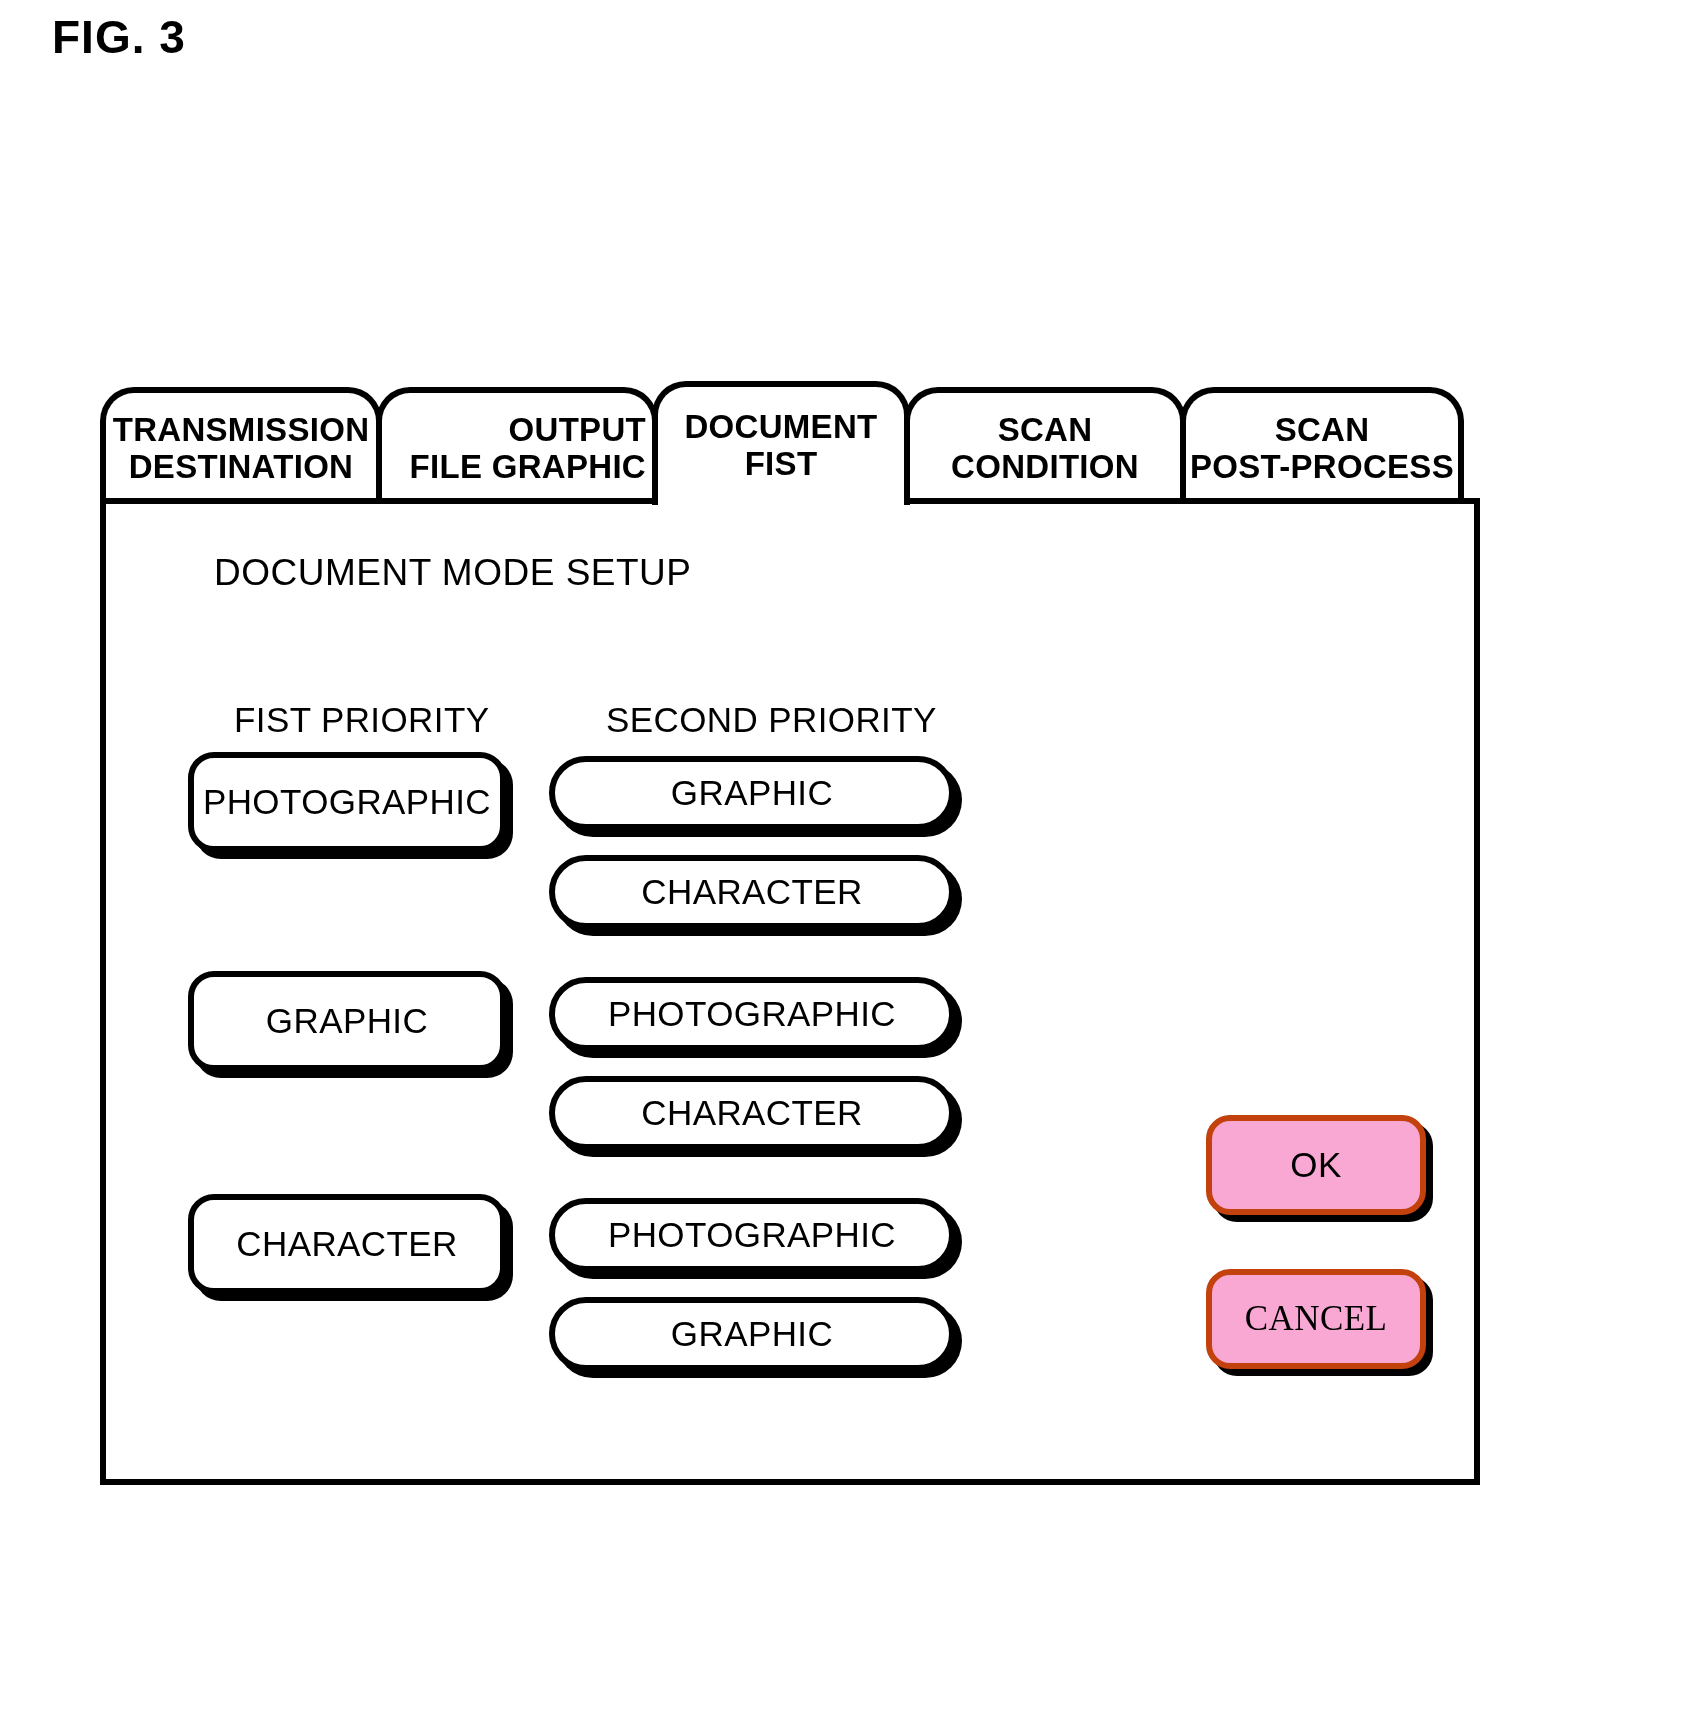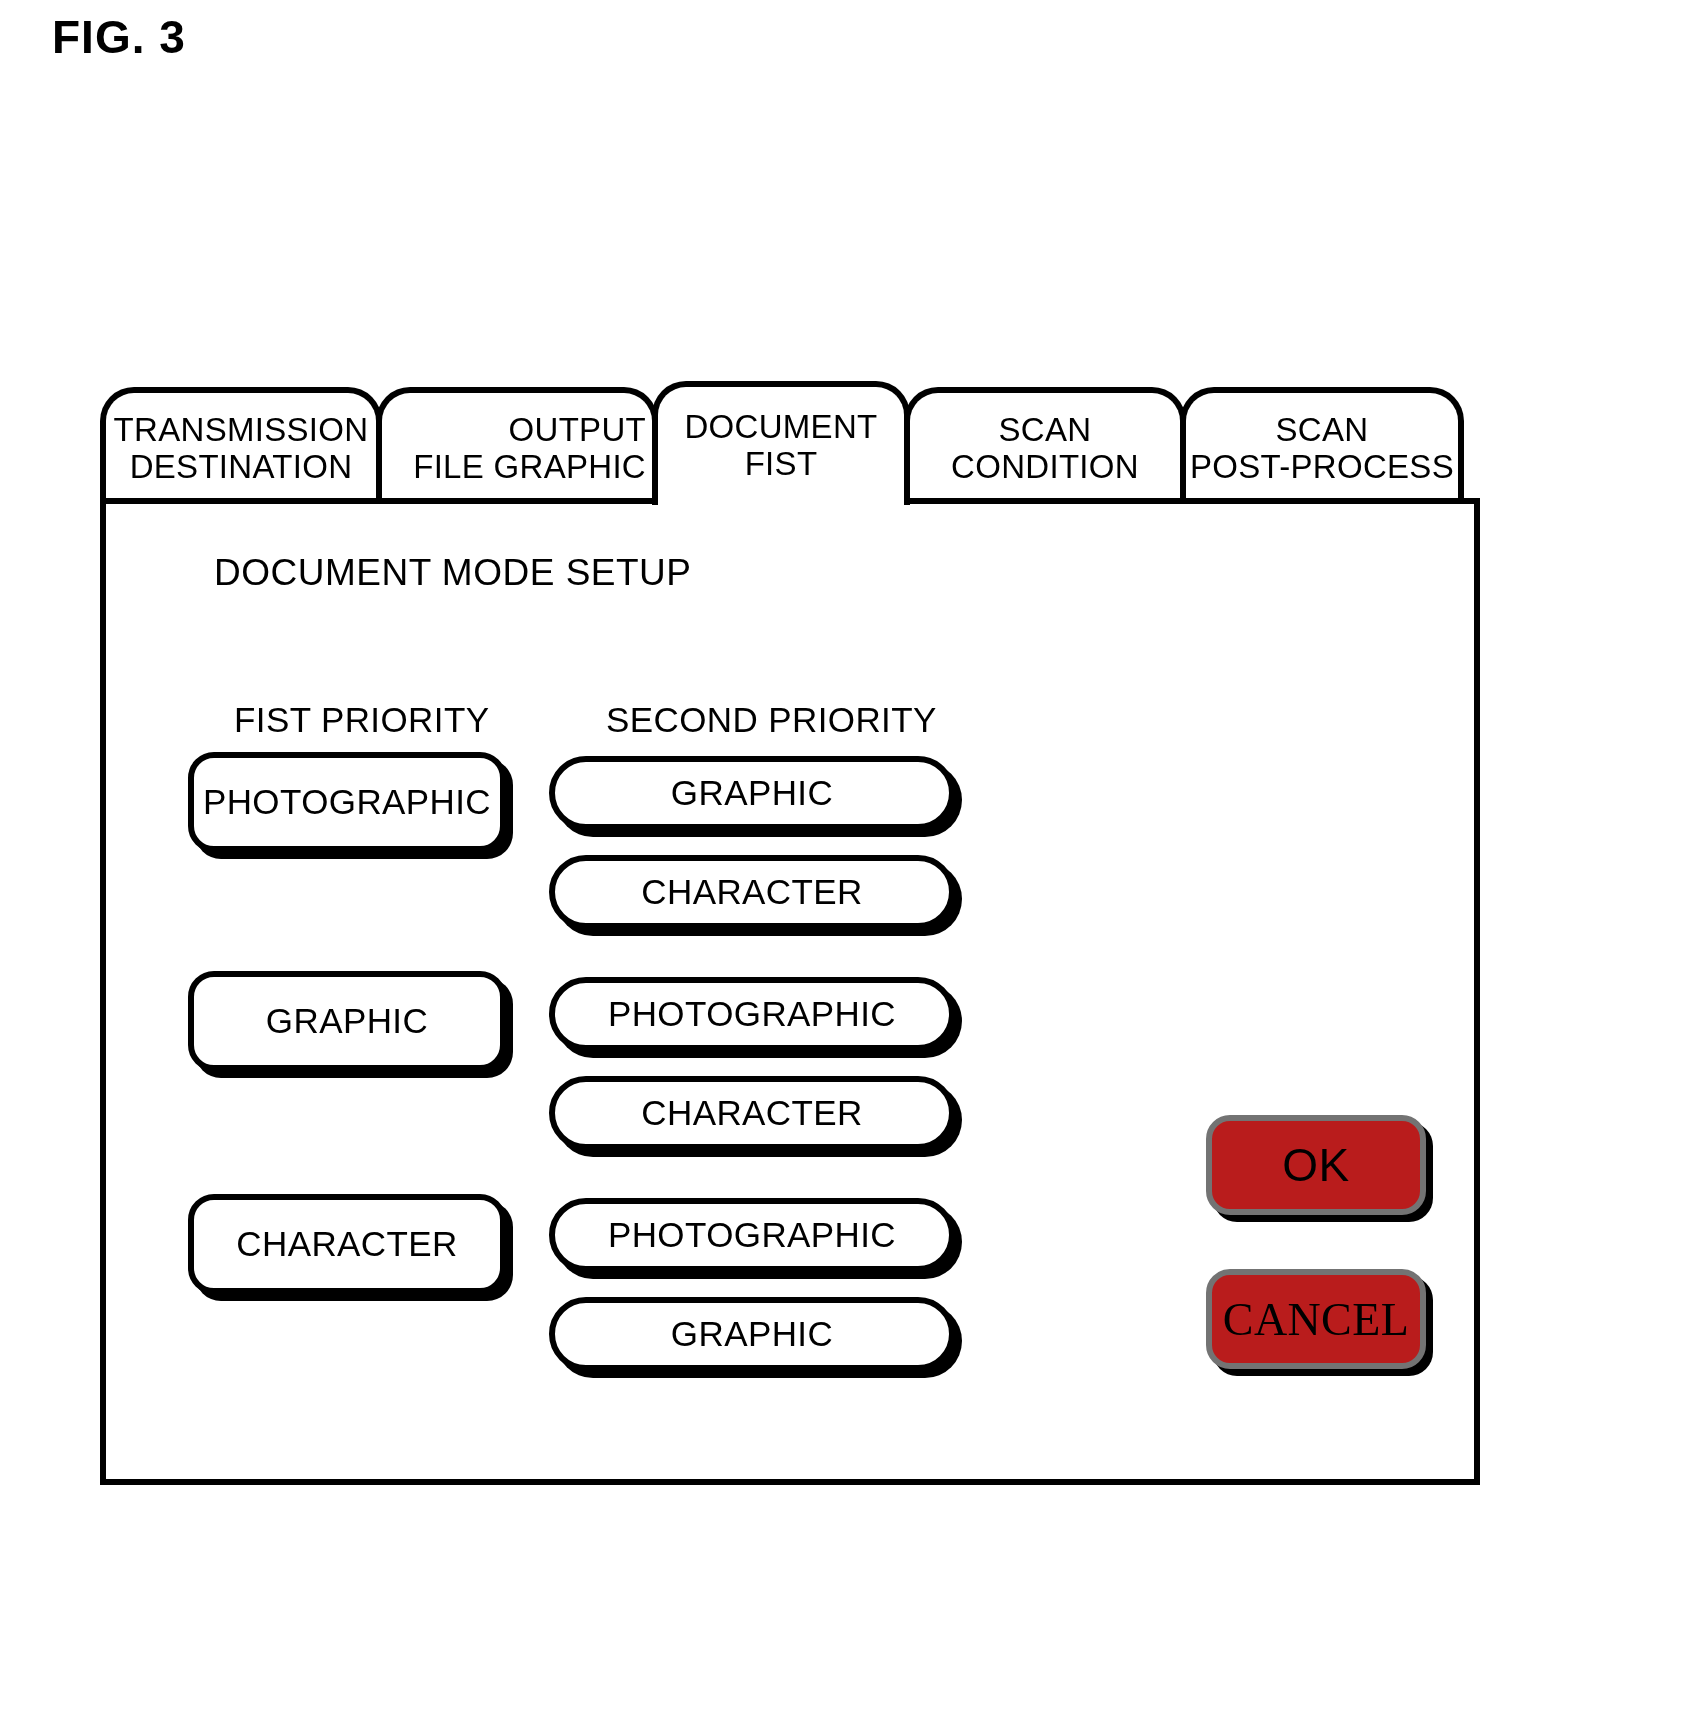--- a/index.html
+++ b/index.html
@@ -55,20 +55,21 @@
     border-bottom: none;
     border-radius: 34px 34px 0 0;
     background: #fff;
     display: flex;
     flex-direction: column;
     align-items: center;
     justify-content: center;
     padding: 0 6px;
     margin-right: -6px;
     z-index: 1;
+    font-weight: bold;
   }
   .tab .tab-line {
     font-size: 33px;
     line-height: 1.12;
     white-space: nowrap;
     text-align: center;
     letter-spacing: 0.3px;
   }
   .tab.w-trans   { width: 282px; }
   .tab.w-output  { width: 282px; align-items: flex-end; }
@@ -173,27 +174,27 @@
   #second-btn-2-0 { top: 694px; }
   #second-btn-2-1 { top: 793px; }
 
   
   .action-btn {
     position: absolute;
     left: 1100px;
     width: 220px;
     height: 100px;
     box-sizing: border-box;
-    border: 6px solid #737373;
+    border: 6px solid #c2410c;
     border-radius: 24px;
-    background: #b91c1c;
-    display: flex;
-    align-items: center;
-    justify-content: center;
-    font-size: 46px;
+    background: #f9a8d4;
+    display: flex;
+    align-items: center;
+    justify-content: center;
+    font-size: 35px;
     letter-spacing: 0.4px;
     white-space: nowrap;
     box-shadow: 7px 7px 0 0 #000;
   }
   #ok-button     { top: 611px; }
   #cancel-button { top: 765px; font-family: Liberation Serif, serif; }
 </style>
 </head>
 <body>
 

